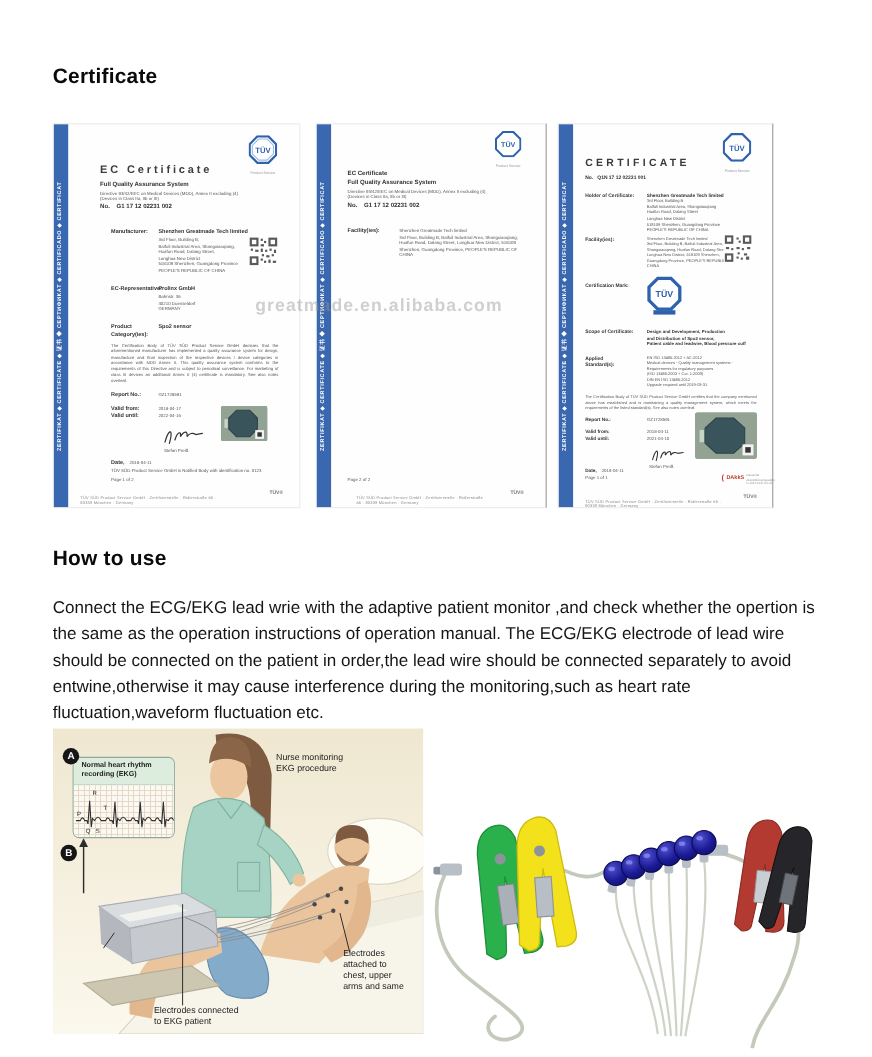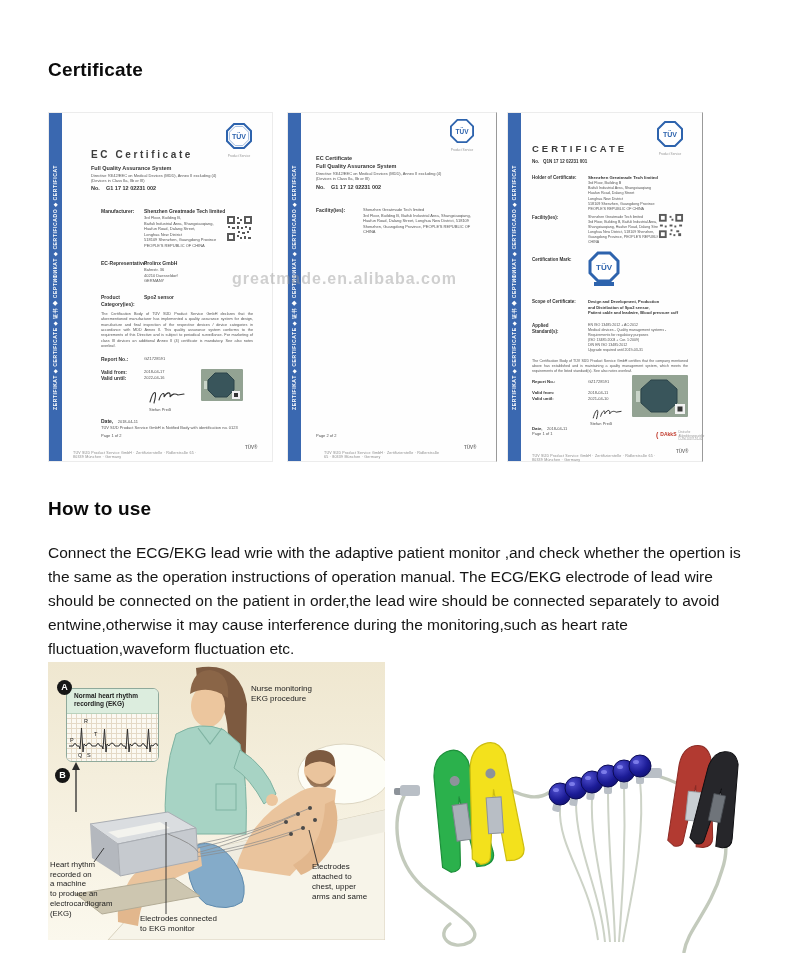--- a/index.html
+++ b/index.html
@@ -396,28 +396,22 @@
           </g>
         </svg>
       </div>
     </div>
 
     <div class="marker" style="left:9px; top:18px;">A</div>
     <div class="marker" style="left:7px; top:106px;">B</div>
 
     <div class="ill-label pre" style="left:203px; top:22px;">Nurse monitoring
 EKG procedure</div>
-    <div class="ill-label pre" style="left:2px; top:198px; font-size:7.8px;">Heart rhythm
-recorded on
-a machine
-to produce an
-electrocardiogram
-(EKG)</div>
     <div class="ill-label pre" style="left:92px; top:252px;">Electrodes connected
-to EKG monitor</div>
+to EKG patient</div>
     <div class="ill-label pre" style="left:264px; top:200px;">Electrodes
 attached to
 chest, upper
 arms and same</div>
   </div>
 
   <div class="photo">
     <svg width="363" height="265" viewBox="0 0 363 265">
       <defs>
         <radialGradient id="bulbG" cx=".35" cy=".3" r=".9">

